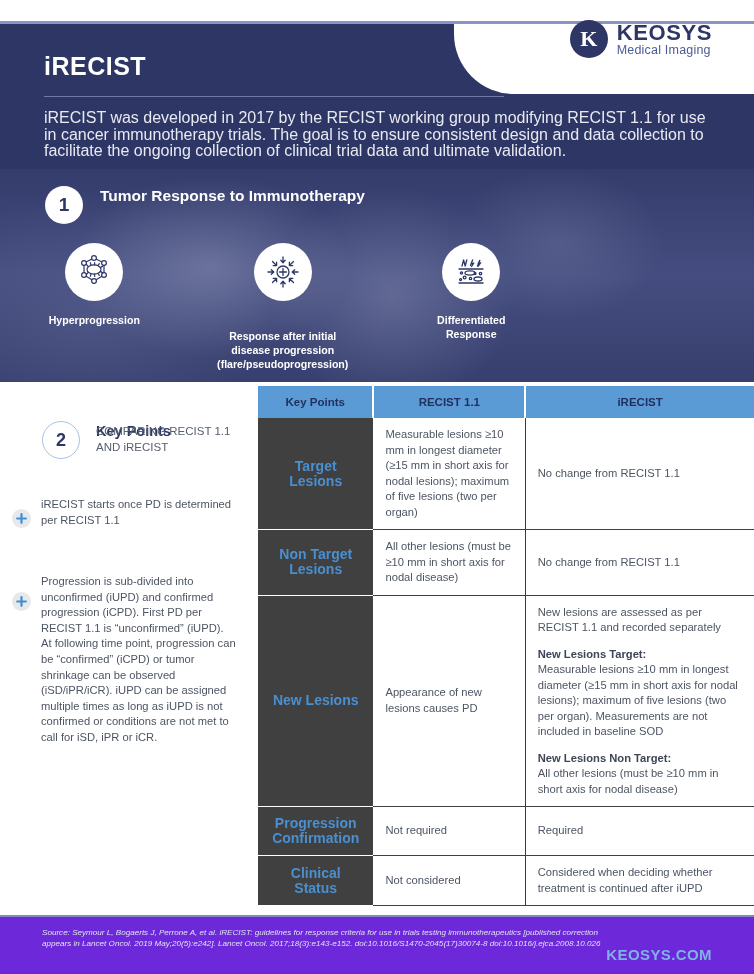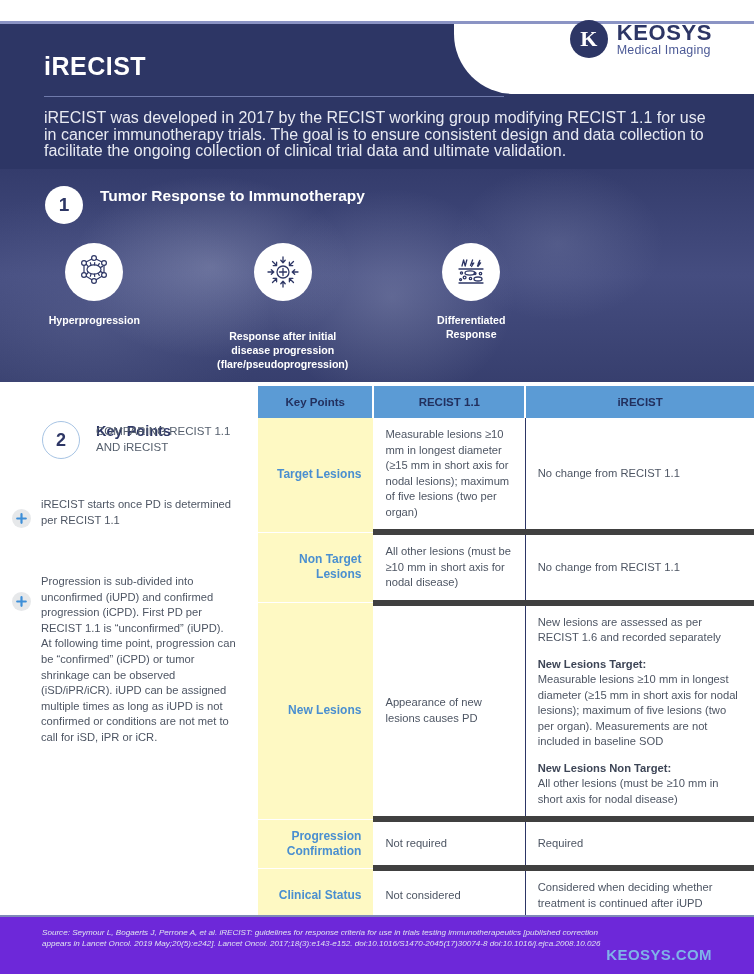--- a/index.html
+++ b/index.html
@@ -188,34 +188,34 @@
     height: 32px;
     padding: 4px 6px;
     border-right: 2px solid #ffffff;
   }
   .table thead th:last-child { border-right: none; }
   .col-key   { width: 108px; }
   .col-rec   { width: 142px; }
   .col-irec  { width: 214px; }
 
   .cell-key {
-    background: #fef9c3;
+    background: #404040;
     color: #4a8fd0;
-    font-size: 12px;
+    font-size: 14px;
     font-weight: bold;
-    text-align: right;
+    text-align: center;
     line-height: 15px;
     border-bottom: 1.5px solid #ffffff;
   }
   .cell-body {
     background: #ffffff;
     color: #4d5563;
     font-size: 11.2px;
     line-height: 15.5px;
-    border-bottom: 6px solid #404040;
+    border-bottom: 1px solid #404040;
   }
   .cell-rec { border-right: 1.5px solid #2d3665; }
   .cell-irec { }
 
   .nl-head {
     display: block;
     font-weight: bold;
     color: #3d4556;
     margin-top: 11px;
   }
@@ -381,21 +381,21 @@
       <tr>
         <td class="cell-key">Non Target Lesions</td>
         <td class="cell-body cell-rec">All other lesions (must be ≥10 mm in short axis for nodal disease)</td>
         <td class="cell-body cell-irec">No change from RECIST 1.1</td>
       </tr>
 
       <tr>
         <td class="cell-key">New Lesions</td>
         <td class="cell-body cell-rec">Appearance of new lesions causes PD</td>
         <td class="cell-body cell-irec">
-          <span>New lesions are assessed as per RECIST 1.6 and recorded separately</span>
+          <span>New lesions are assessed as per RECIST 1.1 and recorded separately</span>
           <span class="nl-head">New Lesions Target:</span>
           <span>Measurable lesions ≥10 mm in longest diameter (≥15 mm in short axis for nodal lesions); maximum of five lesions (two per organ). Measurements are not included in baseline SOD</span>
           <span class="nl-head">New Lesions Non Target:</span>
           <span>All other lesions (must be ≥10 mm in short axis for nodal disease)</span>
         </td>
       </tr>
 
       <tr>
         <td class="cell-key">Progression Confirmation</td>
         <td class="cell-body cell-rec">Not required</td>

